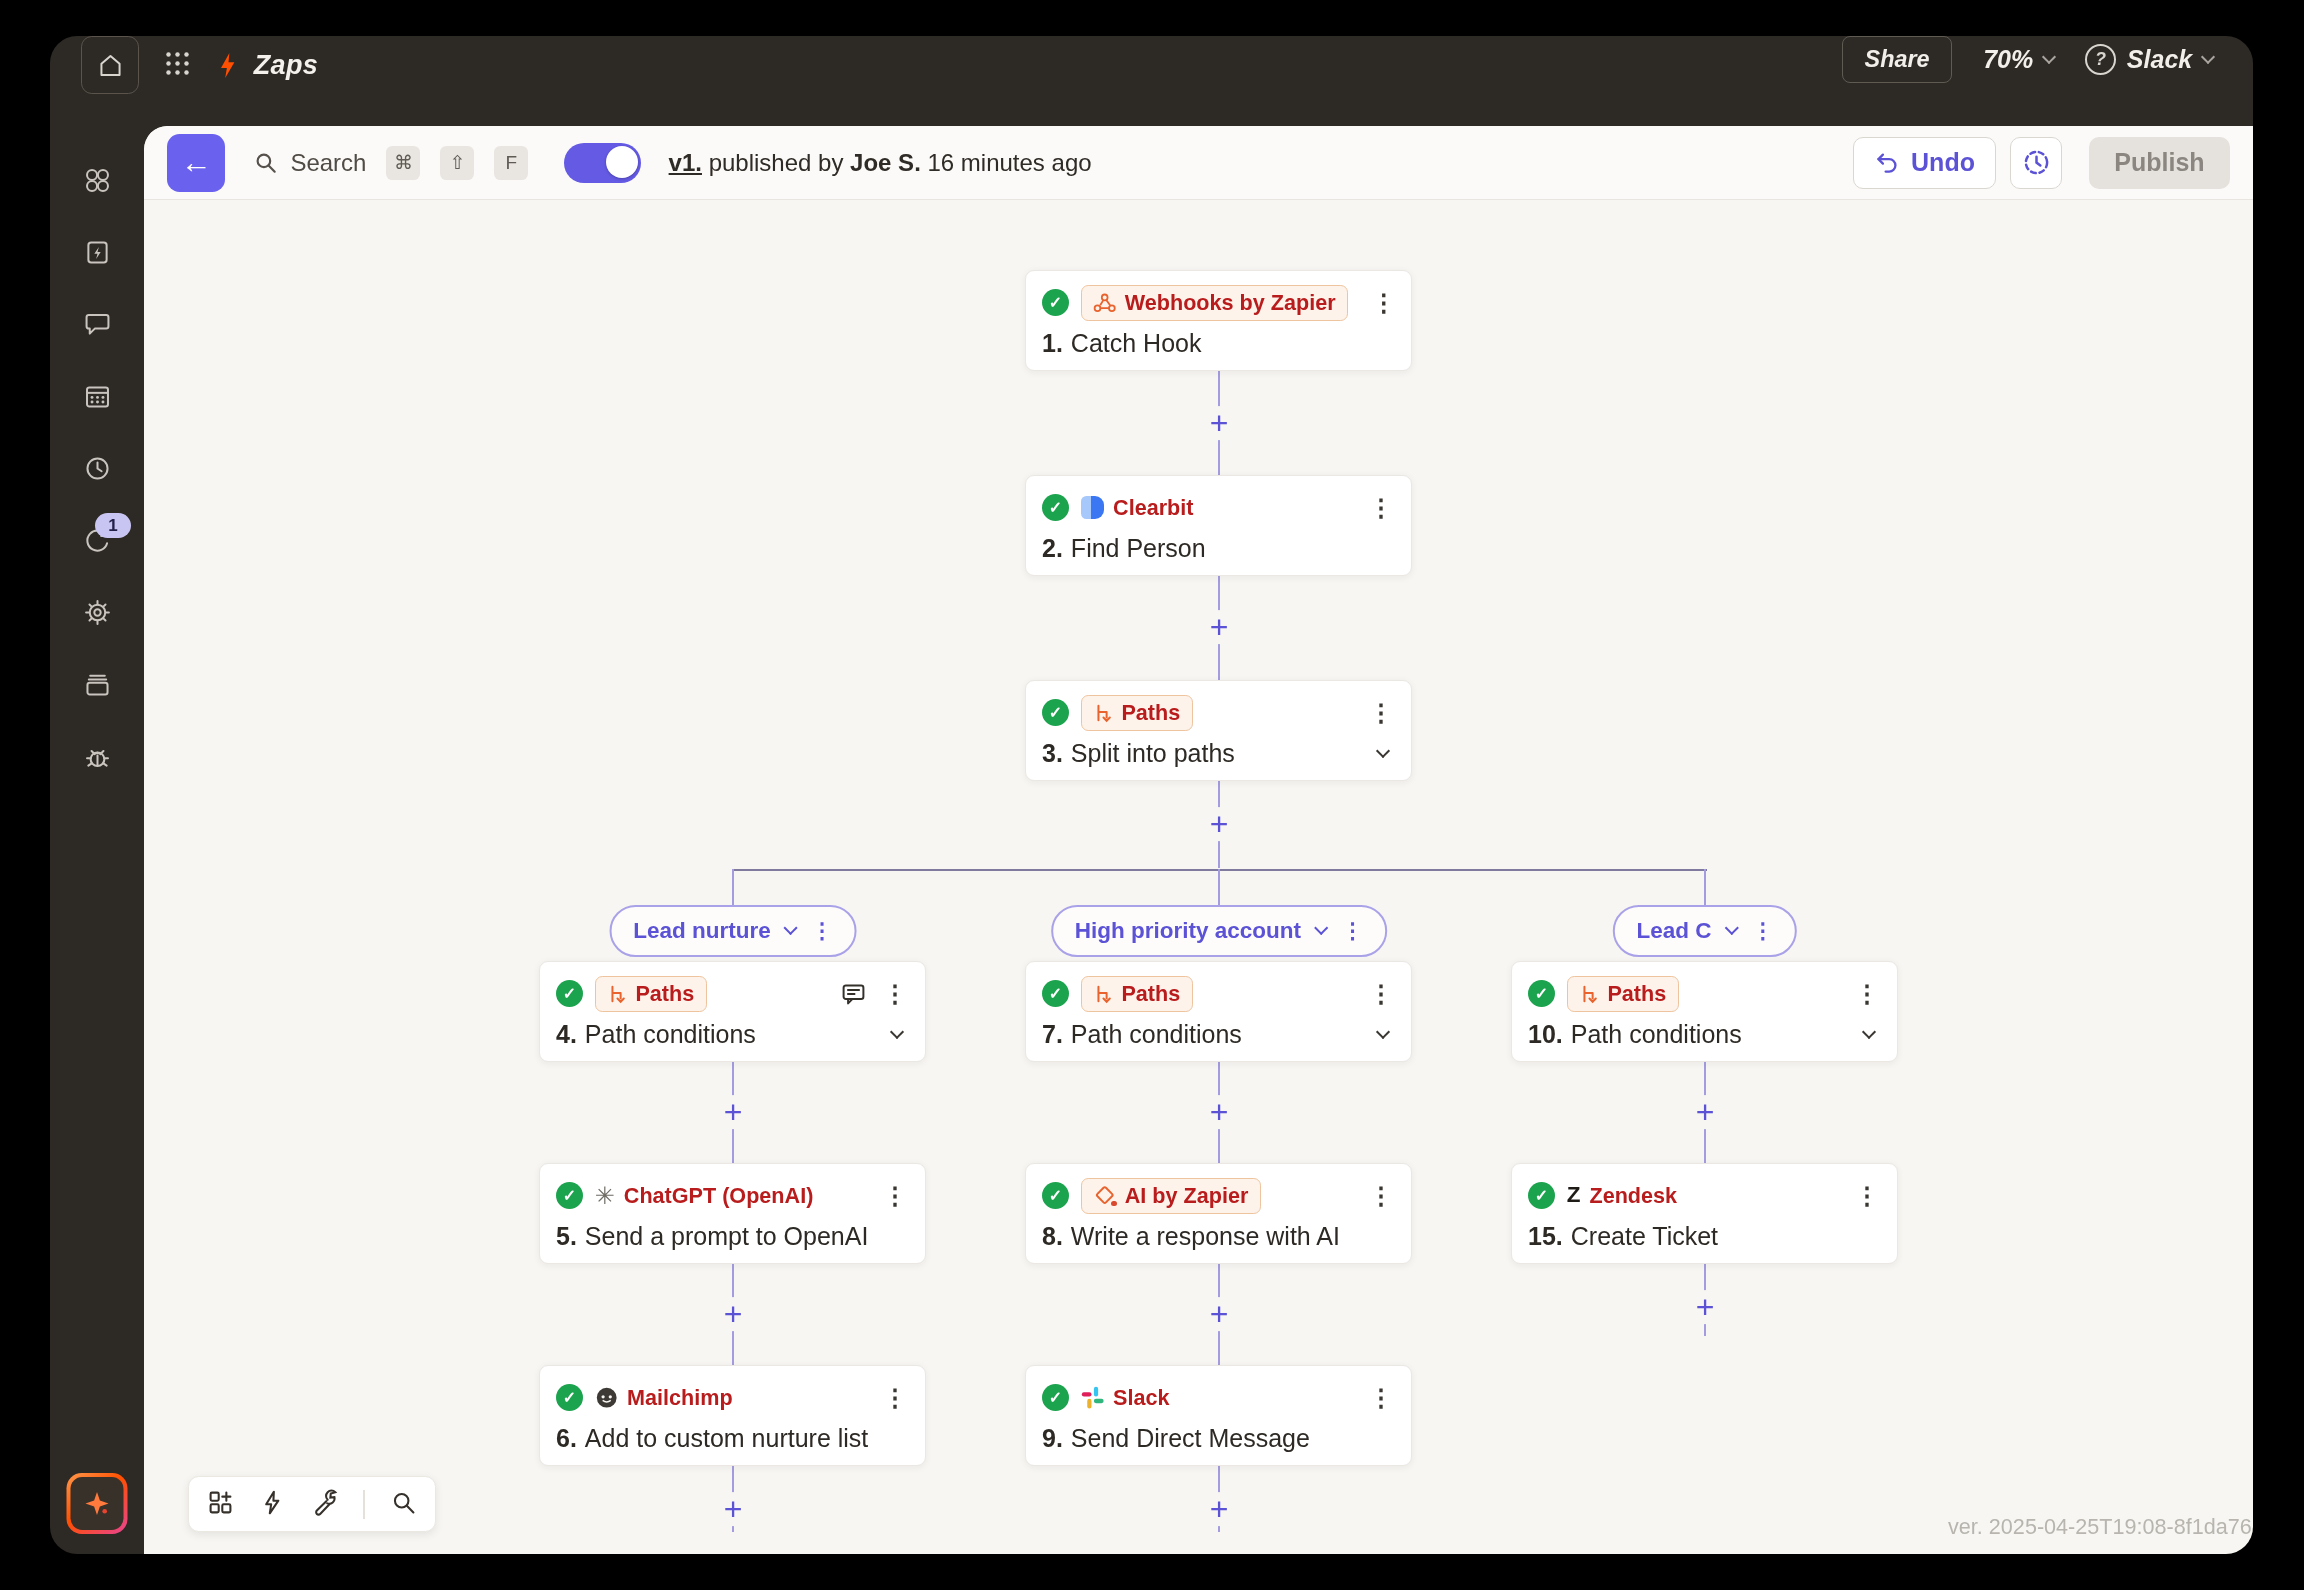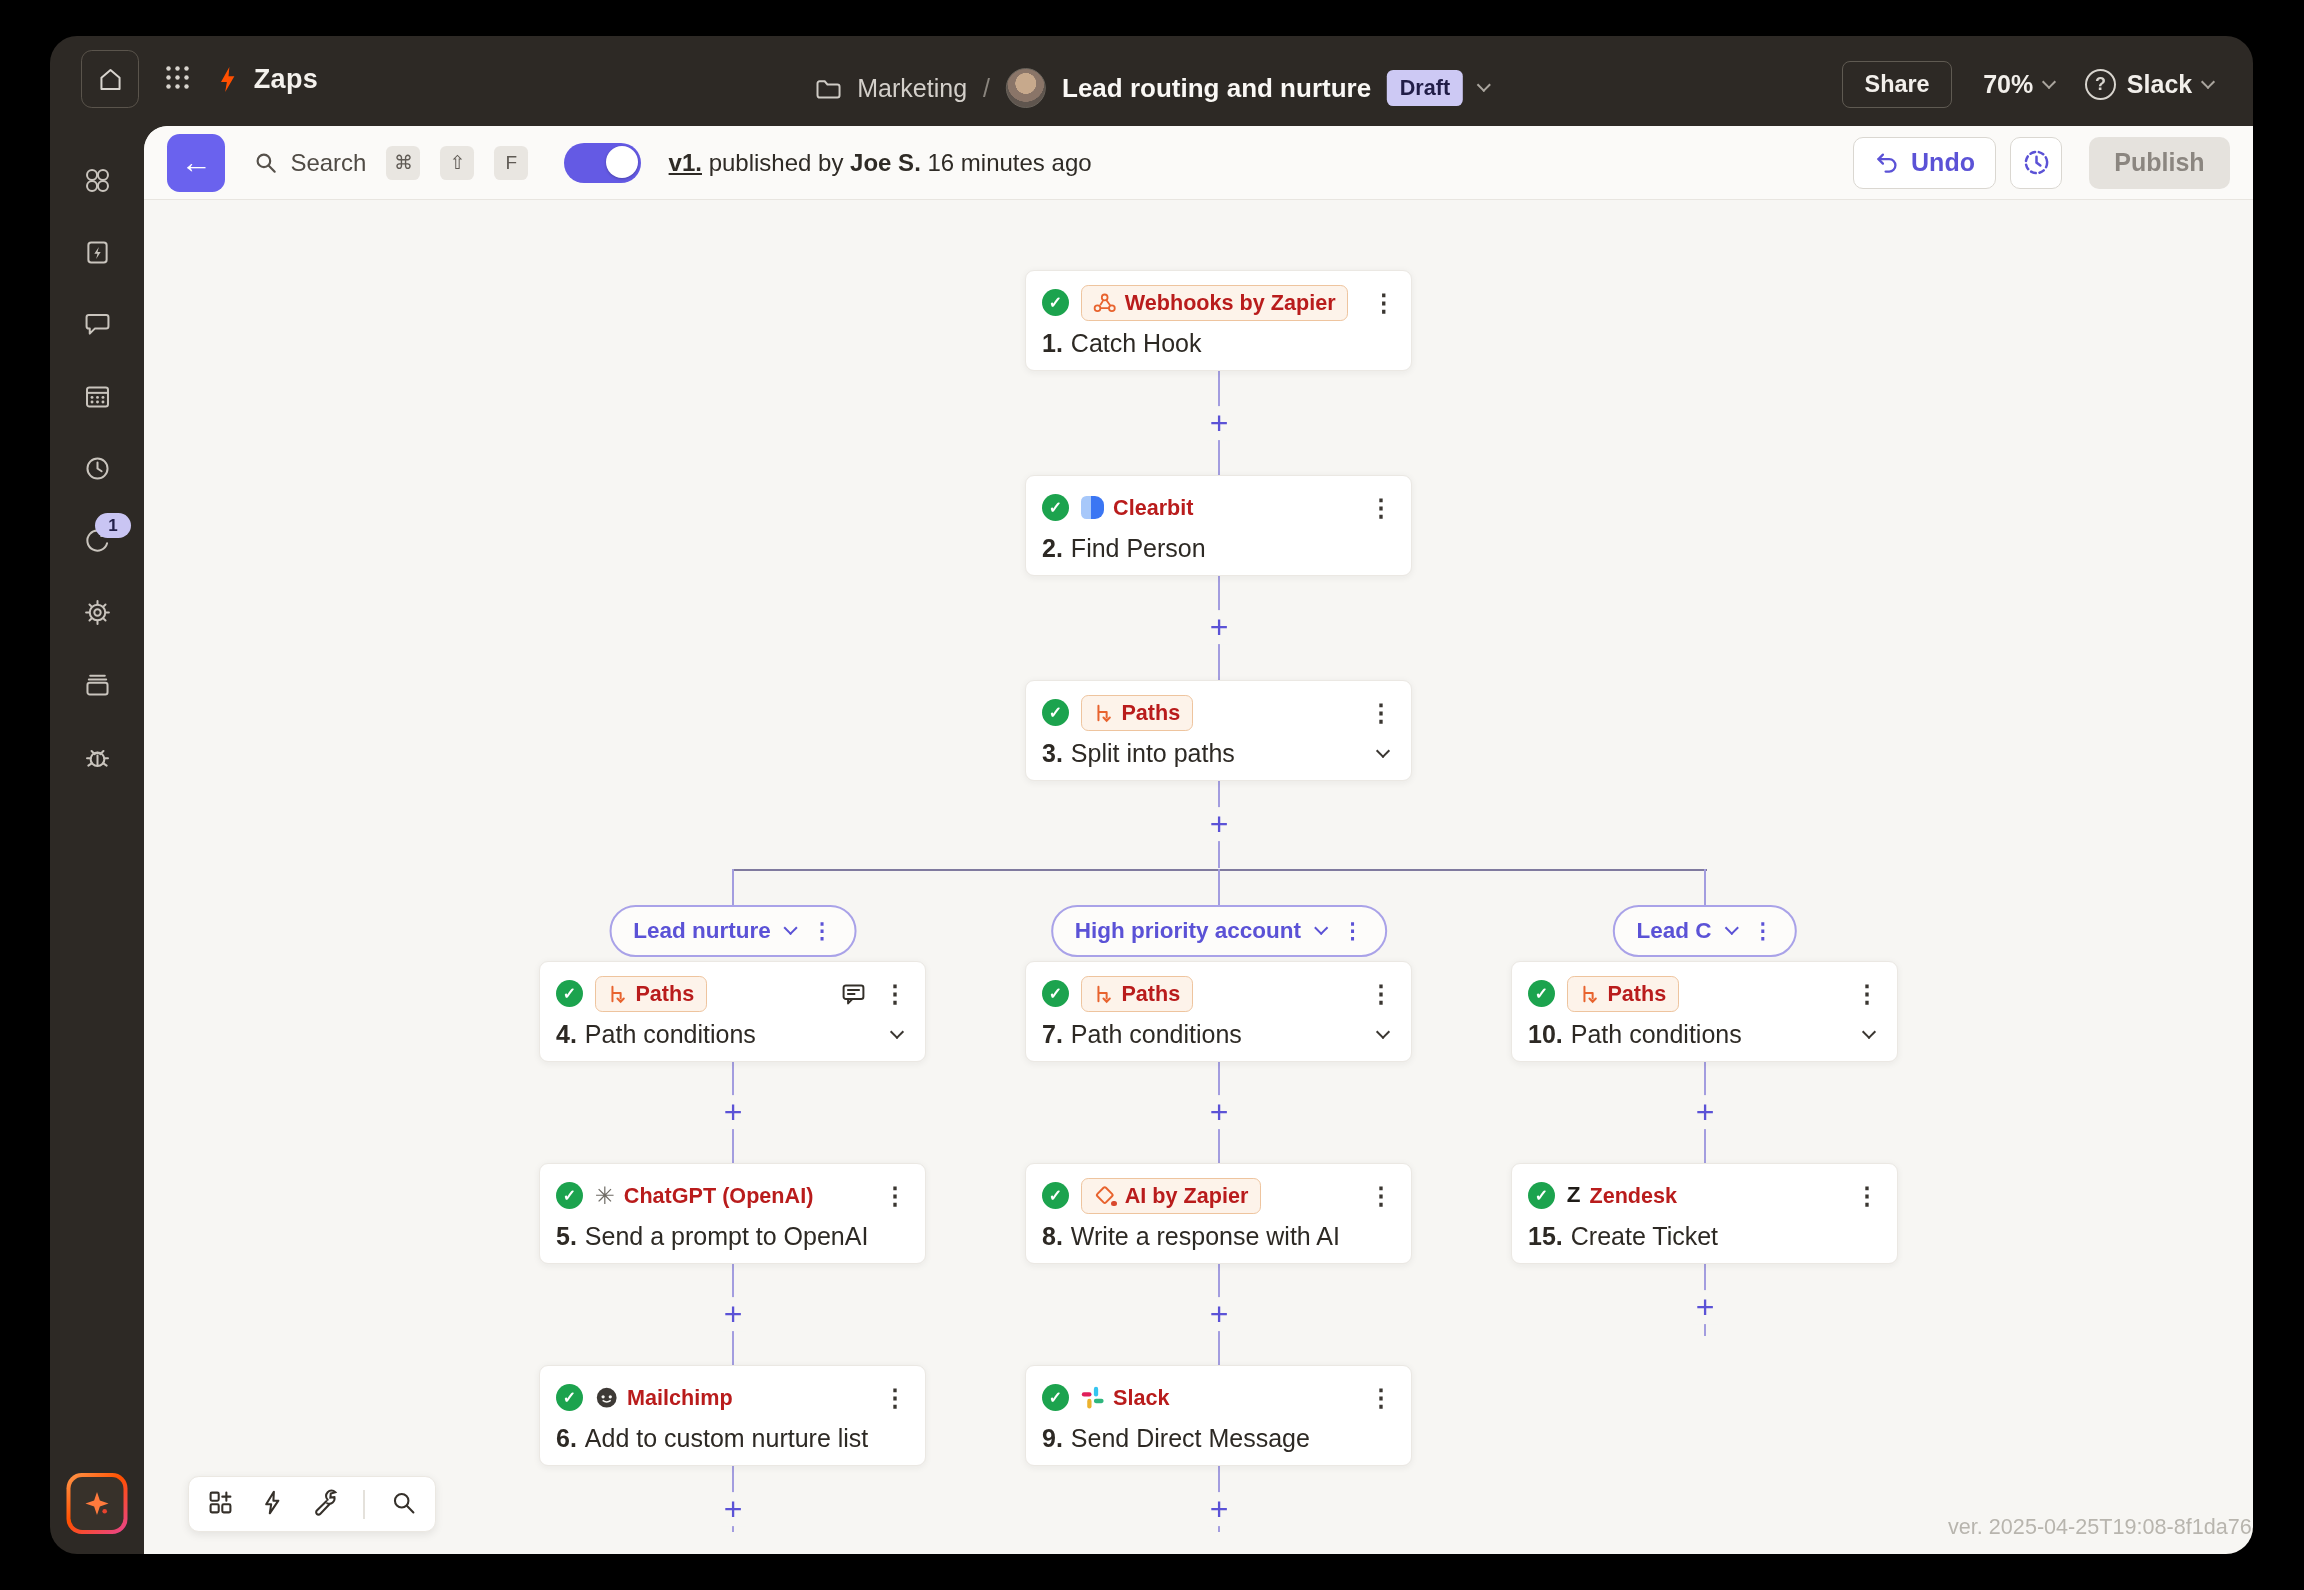--- a/index.html
+++ b/index.html
@@ -4,21 +4,21 @@
 <style>
   * { box-sizing: border-box; margin: 0; padding: 0; }
   html,body { width:2304px; height:1590px; background:#000; font-family:"Liberation Sans", sans-serif; }
   #screen { position:relative; width:2304px; height:1590px; background:#000; overflow:hidden; }
 
   
   .window { position:absolute; left:50px; top:36px; width:2203px; height:1518px;
             background:#2d2925; border-radius:27px; overflow:hidden; }
 
   
-  .hdr { position:absolute; top:0; left:0; right:0; height:72px; display:flex; align-items:flex-end; color:#f2efeb; }
+  .hdr { position:absolute; top:0; left:0; right:0; height:72px; display:flex; align-items:flex-start; color:#f2efeb;font-style:italic; }
   .hdr-left { display:flex; align-items:center; gap:25px; padding-left:31px; }
   .home-btn { width:58px; height:58px; border:1.8px solid #5a544c; border-radius:10.8px; display:flex; align-items:center; justify-content:center; }
   .app-title { font-size:27px; font-weight:700; color:#f4f1ed; letter-spacing:0.3px; }
   .hdr-center { position:absolute; left:50%; transform:translateX(-50%); display:flex; align-items:center; gap:16px; }
   .crumb-folder { color:#d3cfca; font-size:25px; }
   .crumb-sep { color:#8a857e; font-size:25px; }
   .avatar { width:40px; height:40px; border-radius:50%; background:radial-gradient(circle at 50% 38%, #c7a98c 0 34%, #8a7568 35% 60%, #5f554e 61%); border:1.8px solid #6a645c; }
   .zap-title { font-size:26px; font-weight:700; color:#faf8f5; white-space:nowrap; }
   .badge-draft { background:#cdc9f4; color:#211d47; font-size:21.6px; font-weight:600; padding:5.4px 12.6px; border-radius:6.3px; }
   .hdr-right { margin-left:auto; display:flex; align-items:center; gap:31px; padding-right:40px; }
@@ -124,31 +124,20 @@
         </svg>
       </span>
       <span style="display:flex;align-items:center;gap:14.4px;">
         <svg width="23.4" height="29" viewBox="0 0 28 32">
               <polygon points="16,1 6,19 13,19 11,31 22,12 15,12" fill="#ff4f00"></polygon>
             </svg>
         <span class="app-title">Zaps</span>
       </span>
     </div>
 
-    <div class="hdr-center">
-      <svg width="27" height="25" viewBox="0 0 30 26">
-            <path d="M3 7.5 Q3 5 5.5 5 H11 l3 3.5 h11 Q27.5 8.5 27.5 11 V20.5 Q27.5 23 25 23 H5.5 Q3 23 3 20.5 Z" fill="none" stroke="#cfcbc5" stroke-width="2.2"></path>
-          </svg>
-      <span class="crumb-folder">Marketing</span>
-      <span class="crumb-sep">/</span>
-      <span class="avatar"></span>
-      <span class="zap-title">Lead routing and nurture</span>
-      <span class="badge-draft">Draft</span>
-      <span class="chev"></span>
-    </div>
 
     <div class="hdr-right">
       <span class="share-btn">Share</span>
       <span class="zoom-ctl">
         <span>70%</span>
         <span class="chev"></span>
       </span>
       <span class="help-ctl">
         <span class="qmark">?</span>
         <span>Slack</span>

